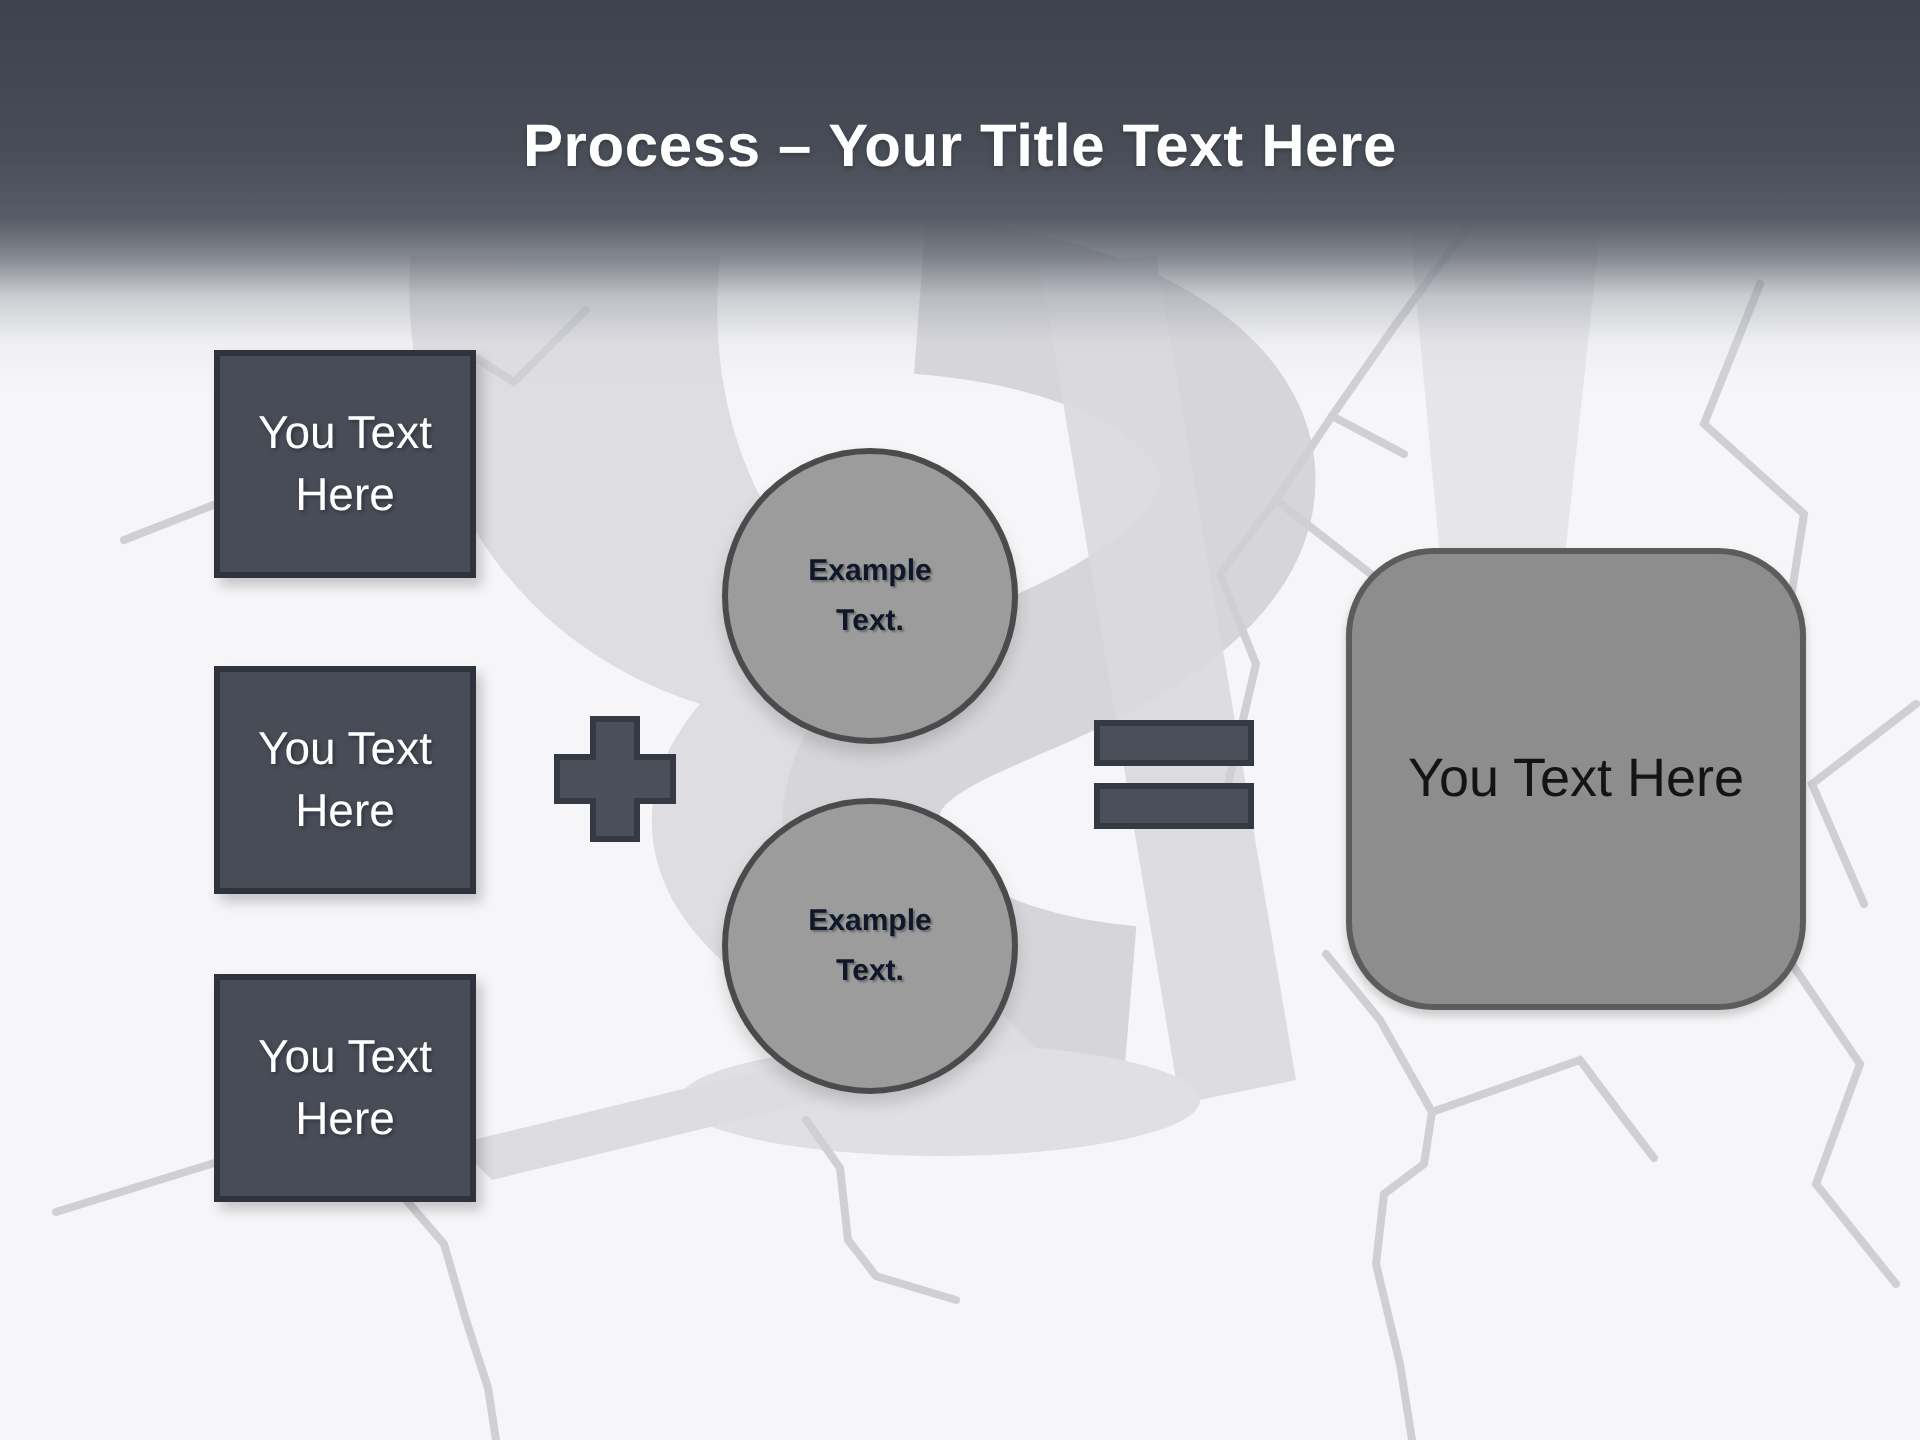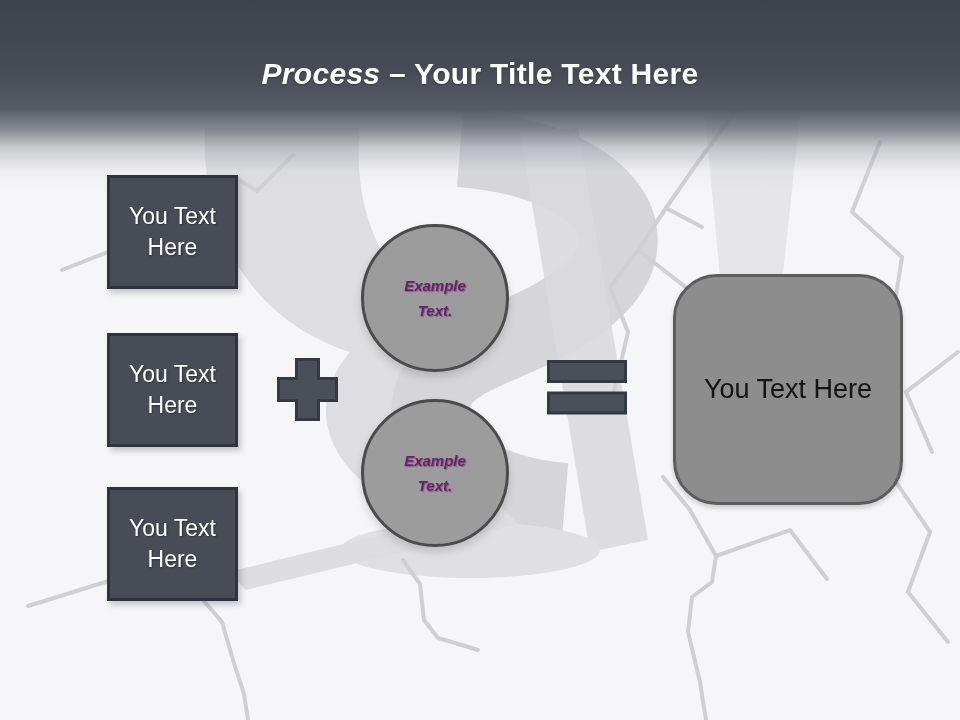--- a/index.html
+++ b/index.html
@@ -38,21 +38,21 @@
     left: 0; top: 57px;
     width: 960px;
     z-index: 2;
     text-align: center;
     color: #ffffff;
     font-size: 30px;
     line-height: 1.1;
     letter-spacing: 0.3px;
     text-shadow: 0 1px 2px rgba(0,0,0,0.25);
   }
-  .title .title-bold { font-weight: 700; font-style: italic; }
+  .title .title-bold { font-weight: 700; }
   .title .title-rest { font-weight: 700; }
 
   .sq-box {
     position: absolute;
     left: 107px;
     width: 131px; height: 114px;
     box-sizing: border-box;
     z-index: 3;
     background: #474c57;
     border: 3px solid #2e333d;
@@ -98,24 +98,23 @@
     box-shadow: 0 5px 8px rgba(0,0,0,0.15);
     display: flex;
     flex-direction: column;
     align-items: center;
     justify-content: center;
     text-align: center;
   }
   .circle1 { top: 224px; }
   .circle2 { top: 399px; }
   .circle-line {
-    color: #701a75;
+    color: #0f172a;
     font-size: 15px;
     font-weight: 700;
-    font-style: italic;
     line-height: 25px;
     text-shadow: 1px 1px 1px rgba(0,0,0,0.30);
     text-align: right;
   }
 
   .result {
     position: absolute;
     left: 673px; top: 274px;
     width: 230px; height: 231px;
     box-sizing: border-box;

